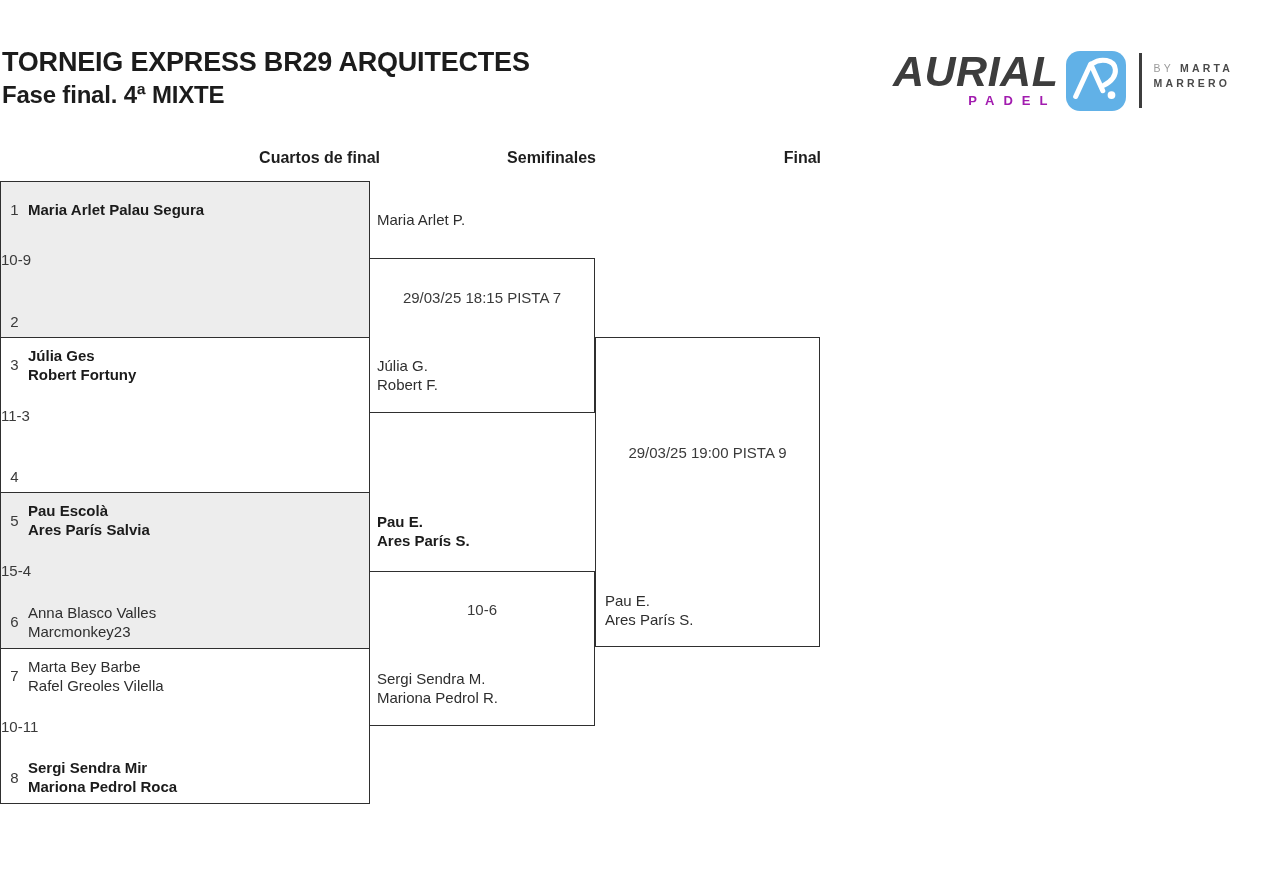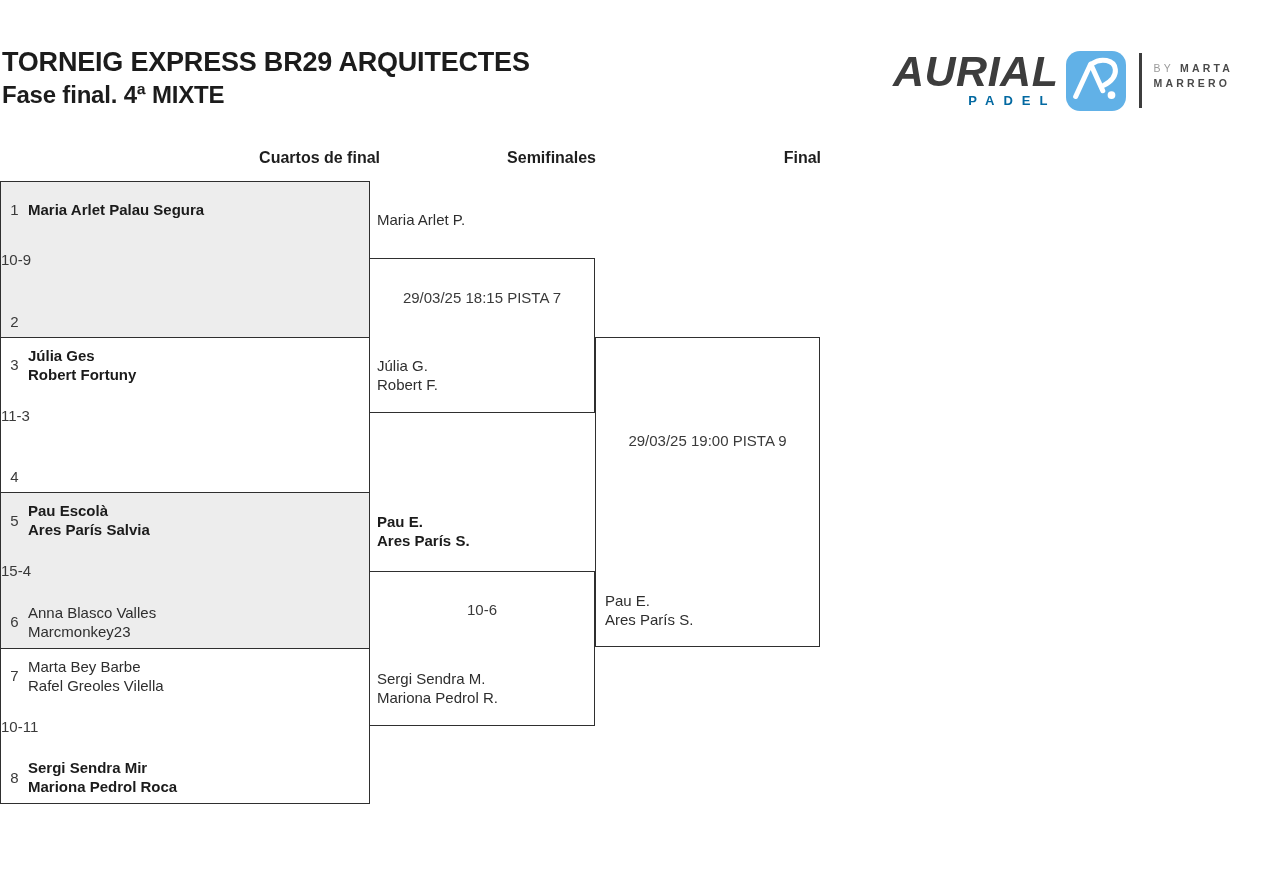--- a/index.html
+++ b/index.html
@@ -8,21 +8,21 @@
 
   
   .title-block{position:absolute;left:2px;top:5px;}
   .title{font-size:27px;line-height:34px;font-weight:700;color:#1c1c1c;letter-spacing:-0.2px;}
   .subtitle{font-size:24px;line-height:31px;font-weight:700;color:#1c1c1c;letter-spacing:-0.2px;}
 
   
   .logo{position:absolute;left:893px;top:9px;display:flex;align-items:flex-start;}
   .wordmark-wrap{display:flex;flex-direction:column;}
   .wordmark{font-size:43px;line-height:44px;font-weight:700;font-style:italic;color:#3d3d3d;letter-spacing:0.5px;}
-  .wordsub{font-size:13px;font-weight:700;color:#0369a1;letter-spacing:9px;text-align:right;margin-top:0px;margin-right:2px;}
+  .wordsub{font-size:13px;font-weight:700;color:#a21caf;letter-spacing:9px;text-align:right;margin-top:0px;margin-right:2px;}
   .logo-tile{width:60px;height:60px;background:#61b1e7;border-radius:14px;margin-left:8px;margin-top:2px;
              display:flex;align-items:center;justify-content:center;}
   .logo-sep{width:3px;height:55px;background:#3d3d3d;margin-left:13px;margin-top:4px;}
   .logo-by{margin-left:11px;padding-top:12px;font-size:10.5px;line-height:15px;letter-spacing:3.2px;
            color:#4a4a4a;font-weight:700;white-space:nowrap;}
   .logo-by .by{color:#9a9a9a;font-weight:400;}
 
   
   .round-head{position:absolute;top:109px;font-size:16px;font-weight:700;color:#1e1e1e;text-align:right;}
   .rh-q{left:0;width:380px;}
@@ -56,21 +56,21 @@
   .lbl.winner{font-weight:700;color:#1b1b1b;}
   .lbl-sf1-top{left:377px;top:170px;}
   .lbl-sf1-bottom{left:377px;top:316px;}
   .lbl-sf2-top{left:377px;top:472px;}
   .lbl-sf2-bottom{left:377px;top:629px;}
   .lbl-final-team{left:605px;top:551px;}
 
   .ctr{position:absolute;text-align:center;font-size:15px;color:#3a3a3a;white-space:nowrap;}
   .ctr-sf1{left:369px;width:226px;top:249px;}
   .ctr-sf2{left:369px;width:226px;top:561px;}
-  .ctr-final{left:595px;width:225px;top:392px;}
+  .ctr-final{left:595px;width:225px;top:404px;}
 </style>
 </head>
 <body>
 
 <div class="page">
 
   <div class="title-block">
     <div class="title">TORNEIG EXPRESS BR29 ARQUITECTES</div>
     <div class="subtitle">Fase final. 4ª MIXTE</div>
   </div>

